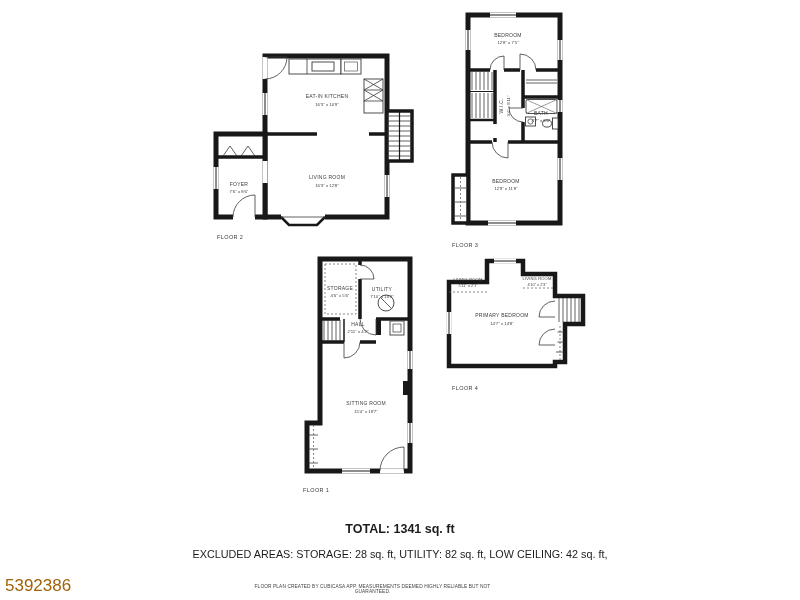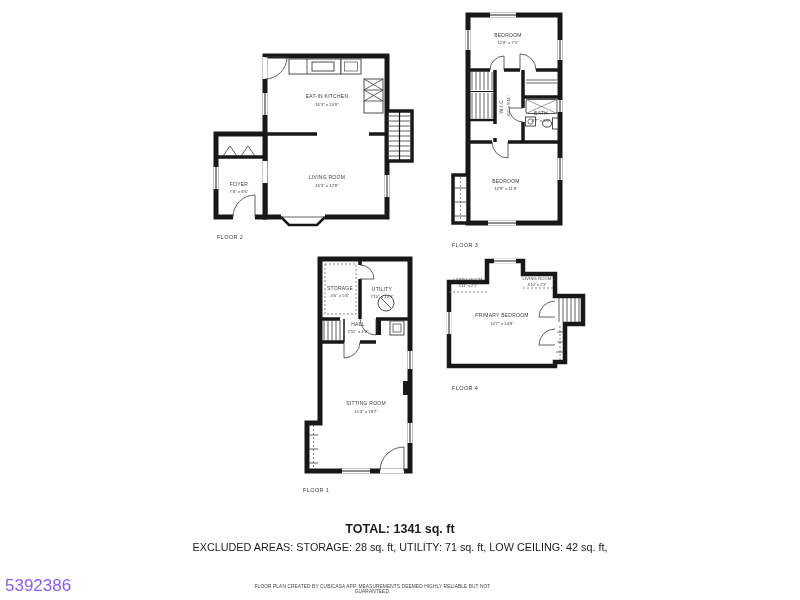--- a/index.html
+++ b/index.html
@@ -17,23 +17,23 @@
   .dash{stroke:#6a6a6a;stroke-width:.8;fill:none;stroke-dasharray:2 2}
   .gap{fill:#ffffff;stroke:none}
   .arc{stroke:#3a3a3a;stroke-width:.8;fill:none}
   .win{stroke:#1d1d1d;stroke-width:1;fill:none}
   text.lbl{font-size:5px;fill:#3d3d3d;text-anchor:middle;letter-spacing:.25px}
   text.dim{font-size:4.3px;fill:#3d3d3d;text-anchor:middle}
   text.lbl4{font-size:4.1px;fill:#3d3d3d;text-anchor:middle;letter-spacing:.15px}
   text.dim4{font-size:3.9px;fill:#3d3d3d;text-anchor:middle}
   .caption{position:absolute;font-size:5.5px;color:#3b3b3b;letter-spacing:.4px}
   .summary{position:absolute;left:0;width:800px;text-align:center;color:#1c1c1c}
-  .total{font-size:12.5px;font-weight:bold;margin-bottom:5px}
+  .total{font-size:12.5px;font-weight:bold;margin-bottom:12px}
   .sline{font-size:10.8px;line-height:12.4px}
-  .listing-id{position:absolute;left:5px;top:576px;font-size:17px;color:#8b5cf6}
+  .listing-id{position:absolute;left:5px;top:576px;font-size:17px;color:#a16207}
   .disclaimer{position:absolute;left:250px;top:584px;width:245px;text-align:center;font-size:4.8px;color:#444;letter-spacing:.1px}
 </style>
 </head>
 <body>
 
 <div style="position:absolute;inset:0">
 
   <svg class="abs" style="left:213px;top:49px" width="217" height="182" viewBox="0 0 217 182">
     <g>
       <rect class="room" x="52" y="7" width="122" height="161" stroke-width="5"></rect>
@@ -223,19 +223,19 @@
     <text class="dim4" x="22" y="30">5'11" x 2'1"</text>
     <text class="lbl4" x="91" y="22.5">LIVING ROOM</text>
     <text class="dim4" x="91" y="28.5">4'10" x 2'3"</text>
     <text class="lbl" x="56" y="60">PRIMARY BEDROOM</text>
     <text class="dim" x="56" y="67.5">14'7" x 14'8"</text>
   </svg>
   <div class="caption" style="left:452px;top:385px">FLOOR 4</div>
 
   <div class="summary" style="top:522px">
     <div class="total">TOTAL: 1341 sq. ft</div>
-    <div class="sline">EXCLUDED AREAS: STORAGE: 28 sq. ft, UTILITY: 71 sq. ft, LOW CEILING: 42 sq. ft,</div>
+    <div class="sline">EXCLUDED AREAS: STORAGE: 28 sq. ft, UTILITY: 82 sq. ft, LOW CEILING: 42 sq. ft,</div>
   </div>
 
   <div class="listing-id">5392386</div>
   <div class="disclaimer">FLOOR PLAN CREATED BY CUBICASA APP. MEASUREMENTS DEEMED HIGHLY RELIABLE BUT NOT GUARANTEED.</div>
 
 </div>
 
 </body></html>

